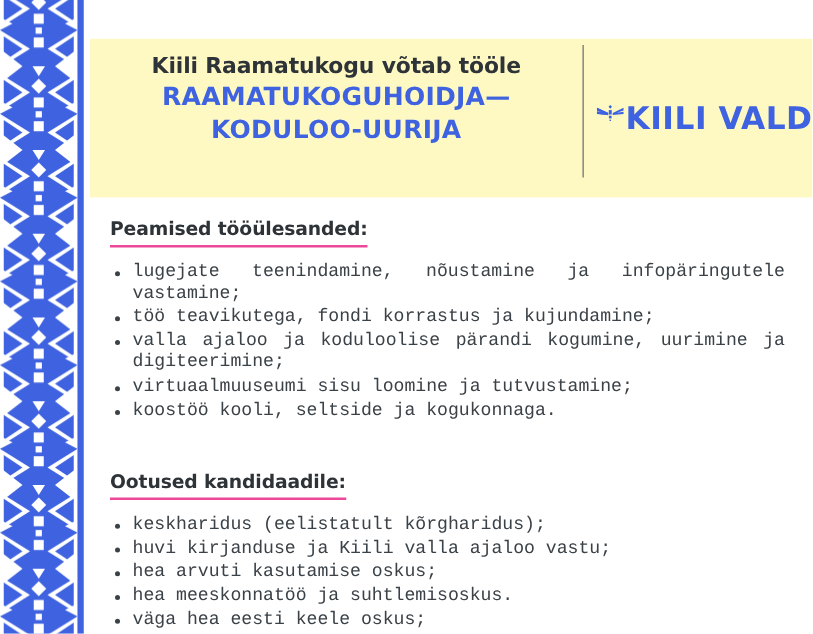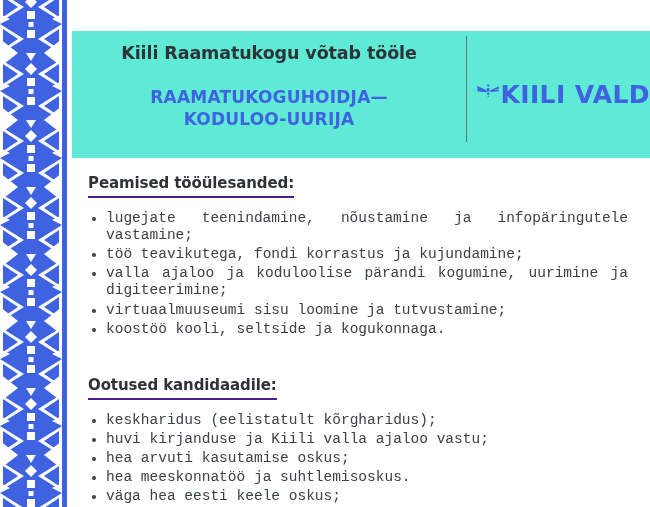--- a/index.html
+++ b/index.html
@@ -32,21 +32,21 @@
     background: #3F63E0;
   }
 
   
   #header-panel {
     position: absolute;
     left: 72px;
     top: 31px;
     width: 578px;
     height: 127px;
-    background: #5eead4;
+    background: #fef9c3;
     box-sizing: border-box;
   }
   #header-left {
     position: absolute;
     left: 0;
     top: 0;
     width: 394px;
     height: 127px;
     display: flex;
     flex-direction: column;
@@ -56,22 +56,22 @@
     box-sizing: border-box;
   }
   #header-eyebrow {
     font-size: 17.5px;
     font-weight: bold;
     color: #2e3338;
     letter-spacing: -0.1px;
     white-space: nowrap;
   }
   #job-title {
-    margin-top: 23px;
-    font-size: 17px;
+    margin-top: 1px;
+    font-size: 20px;
     font-weight: bold;
     color: #3F63E0;
     line-height: 1.32;
     text-align: center;
     letter-spacing: 0.2px;
   }
   #header-divider {
     position: absolute;
     left: 394px;
     top: 5px;
@@ -109,21 +109,21 @@
     top: 173px;
     width: 540px;
   }
   .section { margin-bottom: 0; }
   .section-heading {
     font-size: 15px;
     font-weight: bold;
     color: #2e3338;
     display: inline-block;
     padding-bottom: 4px;
-    border-bottom: 2px solid #4c1d95;
+    border-bottom: 2px solid #ec4899;
     letter-spacing: -0.1px;
     white-space: nowrap;
   }
   ul.bullets {
     list-style: none;
     margin: 12px 0 0 0;
     padding: 0;
     font-family: Liberation Mono, monospace;
   }
   ul.bullets li {

